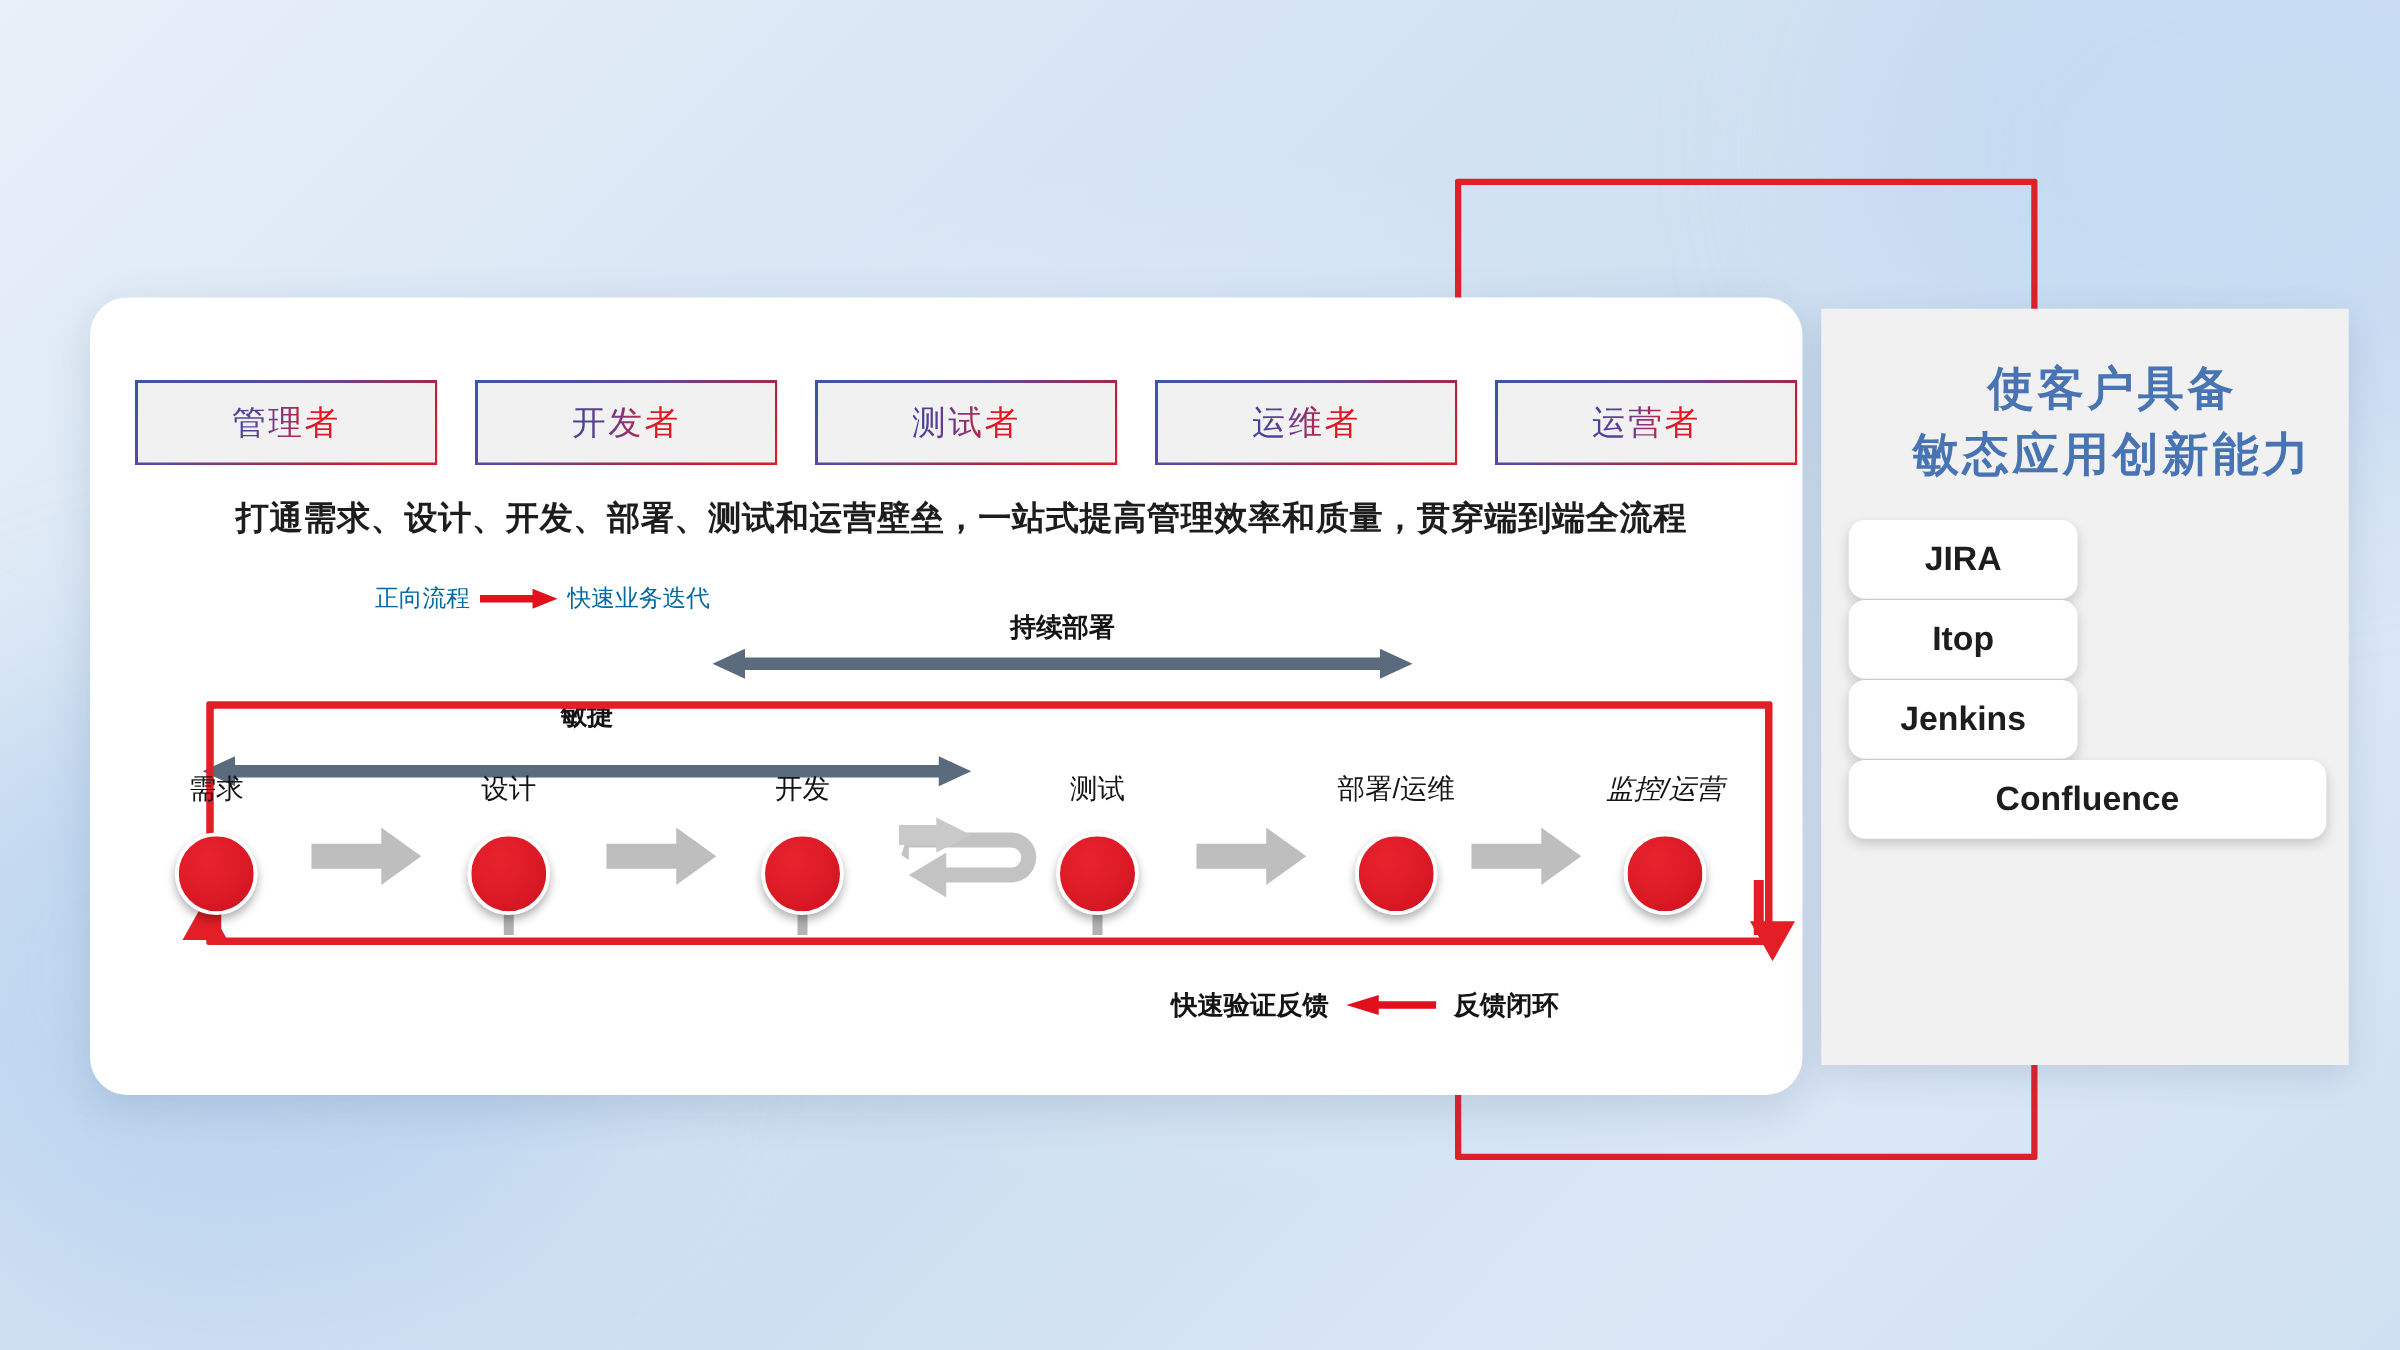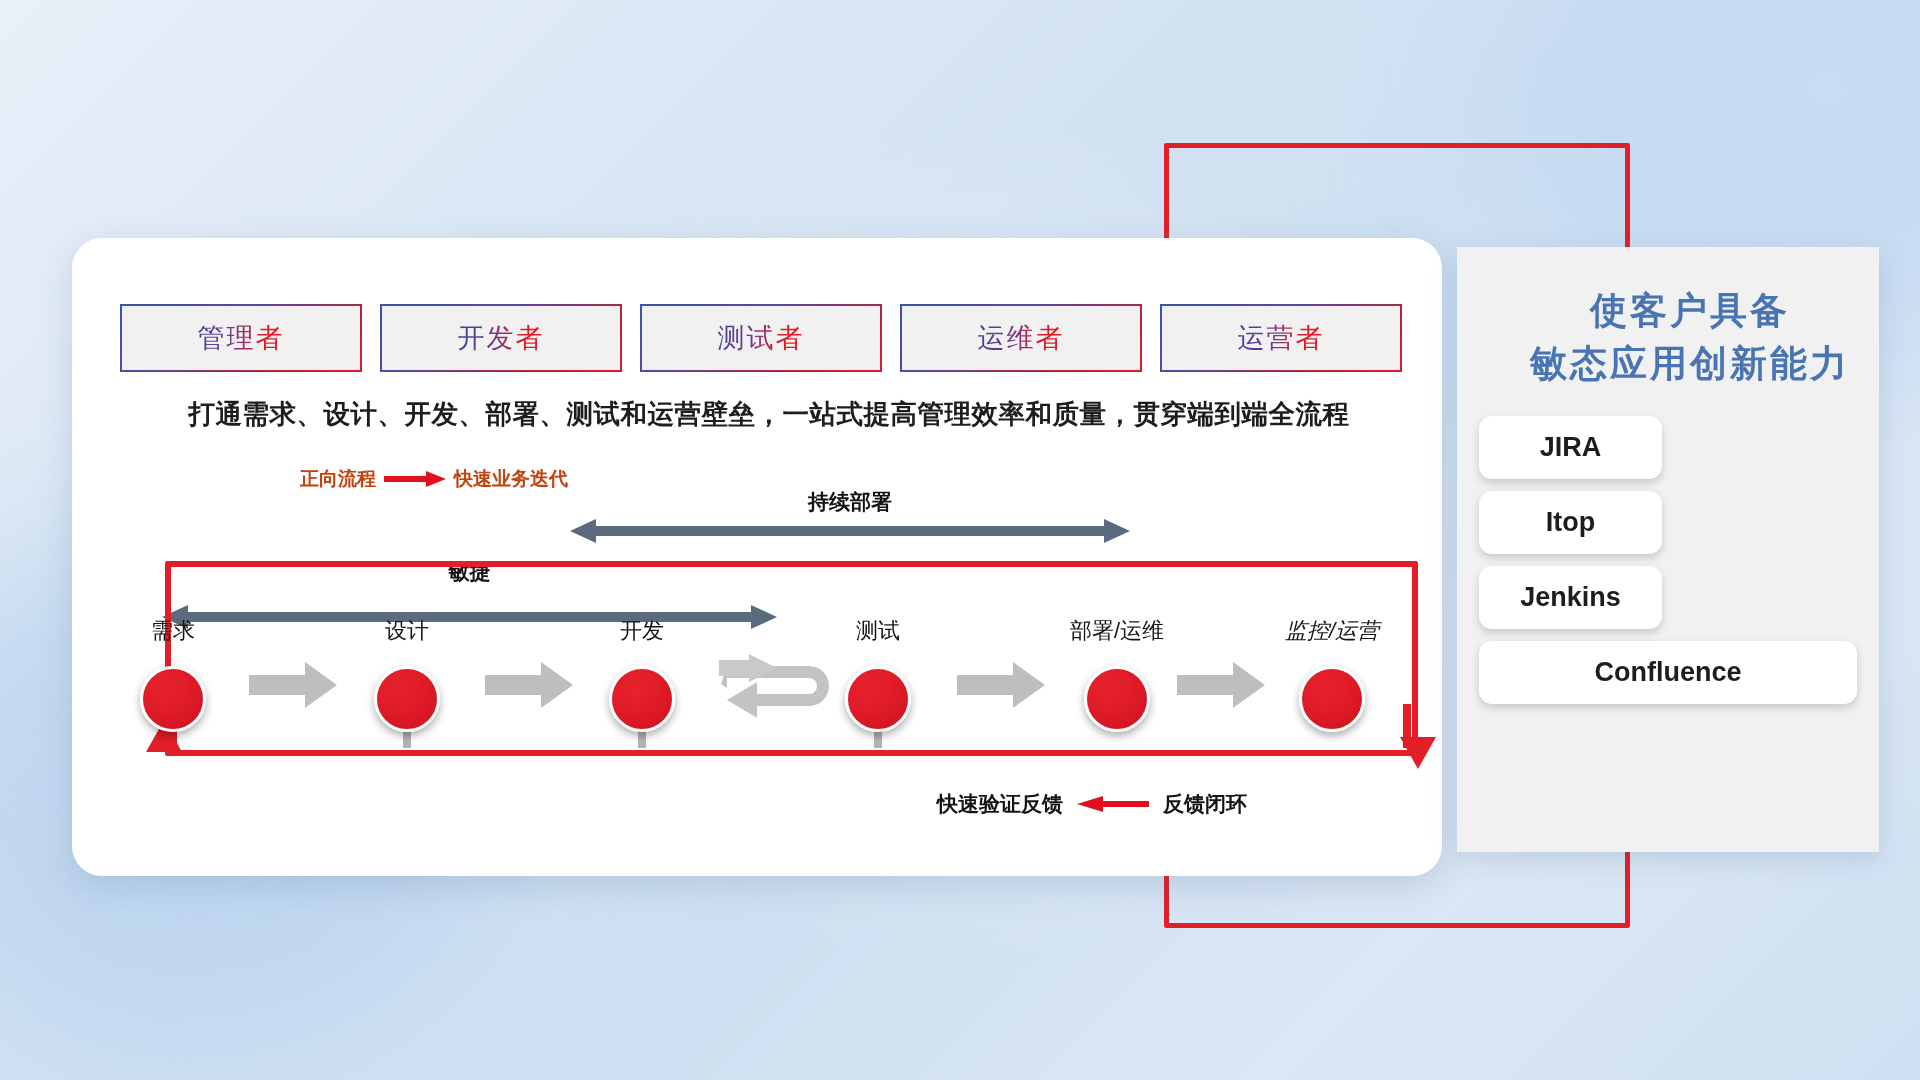--- a/index.html
+++ b/index.html
@@ -21,21 +21,21 @@
   }
 
   
   #main-card{
     position:absolute;left:72px;top:238px;width:1370px;height:638px;
     background:#ffffff;border-radius:30px;
     box-shadow:0 10px 34px rgba(60,90,130,.18);
   }
 
   
-  #role-row{position:absolute;left:48px;top:66px;display:flex;gap:18px;}
+  #role-row{position:absolute;left:36px;top:66px;display:flex;gap:30px;}
   .role-box{
     width:242px;height:68px;position:relative;
     background:#f1f1f1;display:flex;align-items:center;justify-content:center;
   }
   .role-box::before{
     content:"";position:absolute;inset:0;padding:2px;
     background:linear-gradient(150deg,#3a56a8 0%,#5a49a0 38%,#b0243b 72%,#e31a28 100%);
     -webkit-mask:linear-gradient(#000 0 0) content-box,linear-gradient(#000 0 0);
     -webkit-mask-composite:xor;mask-composite:exclude;pointer-events:none;
   }
@@ -46,21 +46,21 @@
   }
 
   
   #headline{
     position:absolute;left:52px;top:158px;width:1290px;text-align:center;
     font-size:26.5px;font-weight:bold;color:#1d1d1d;letter-spacing:.5px;white-space:nowrap;
   }
 
   
   #forward-flow{position:absolute;left:228px;top:228px;display:flex;align-items:center;gap:8px;}
-  #forward-flow .t{font-size:19px;font-weight:bold;color:#c2410c;}
+  #forward-flow .t{font-size:19px;font-weight:normal;color:#0369a1;}
   .mini-arrow{display:block;}
 
   
   #cd-wrap{position:absolute;left:498px;top:250px;width:560px;}
   #cd-label{text-align:center;font-size:21px;font-weight:bold;color:#141414;margin-bottom:2px;}
   
   #agile-wrap{position:absolute;left:90px;top:320px;width:615px;}
   #agile-label{text-align:center;font-size:21px;font-weight:bold;color:#141414;margin-bottom:18px;}
 
   
@@ -87,21 +87,21 @@
   #feedback{position:absolute;left:865px;top:552px;display:flex;align-items:center;gap:14px;justify-content:space-between;}
   #feedback .t{font-size:21px;font-weight:bold;color:#141414;}
 
   
   #right-panel{
     position:absolute;left:1457px;top:247px;width:422px;height:605px;
     background:#f1f1f1;box-shadow:0 8px 26px rgba(60,90,130,.17);
   }
   #panel-title{padding-top:38px;text-align:center;color:#4874b4;}
   #panel-title div{font-size:37px;font-weight:bold;letter-spacing:3px;line-height:1.42;padding-left:44px;}
-  #tool-grid{margin:26px 22px 0 22px;display:flex;flex-wrap:wrap;gap:12px 16px;}
+  #tool-grid{margin:26px 22px 0 22px;display:flex;flex-wrap:wrap;gap:1px 16px;flex-direction:column;}
   .tool-pill{
     background:#ffffff;border-radius:13px;height:63px;
     display:flex;align-items:center;justify-content:center;
     font-size:27px;font-weight:bold;color:#1d1d1d;
     box-shadow:0 4px 9px rgba(0,0,0,.17);
   }
   .tool-pill.half{width:183px;}
   .tool-pill.full{width:382px;}
 </style>
 </head>

